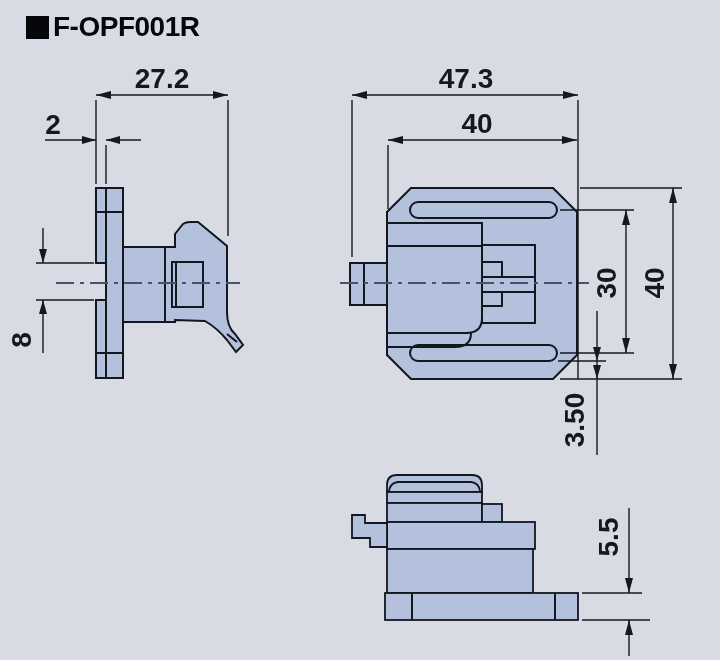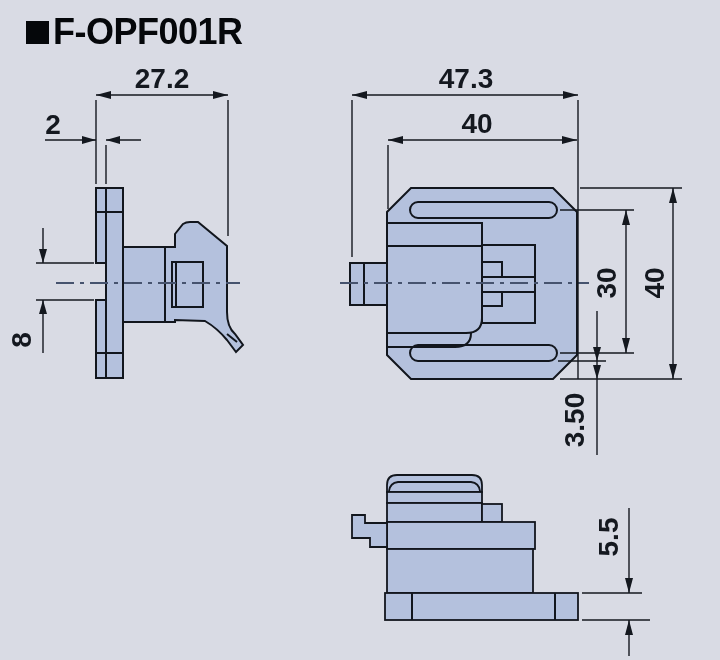--- a/index.html
+++ b/index.html
@@ -1,20 +1,20 @@
 <!DOCTYPE html>
 <html><head>
 <meta charset="utf-8">
 <style>
   html,body{margin:0;padding:0;}
   body{background:#c9cbd6;font-family:"Liberation Sans", sans-serif;}
   #canvas{position:relative;width:720px;height:660px;background:#d9dbe4;overflow:hidden;}
   #title{position:absolute;left:26px;top:11px;display:flex;align-items:center;gap:4px;}
   #title .sq{width:23px;height:23px;background:#05070a;}
-  #title .t{font-size:36px;font-weight:bold;color:#05070a;letter-spacing:-0.5px;text-align:center;}
+  #title .t{font-size:28px;font-weight:bold;color:#05070a;letter-spacing:-0.5px;text-align:center;}
   svg{position:absolute;left:0;top:0;}
   .part{fill:#b4c1dd;stroke:#12161d;stroke-width:2;stroke-linejoin:miter;}
   .part-thin{fill:#b4c1dd;stroke:#12161d;stroke-width:1.8;}
   .det{fill:none;stroke:#12161d;stroke-width:2;}
   .dim{stroke:#14181f;stroke-width:1.4;fill:none;}
   .arr{fill:#14181f;stroke:none;}
   .cl{stroke:#46536e;stroke-width:2;fill:none;stroke-dasharray:18 6 4 6;}
   .dtxt{font-family:"Liberation Sans", sans-serif;font-size:28px;font-weight:bold;fill:#14181f;}
 </style>
 </head>

